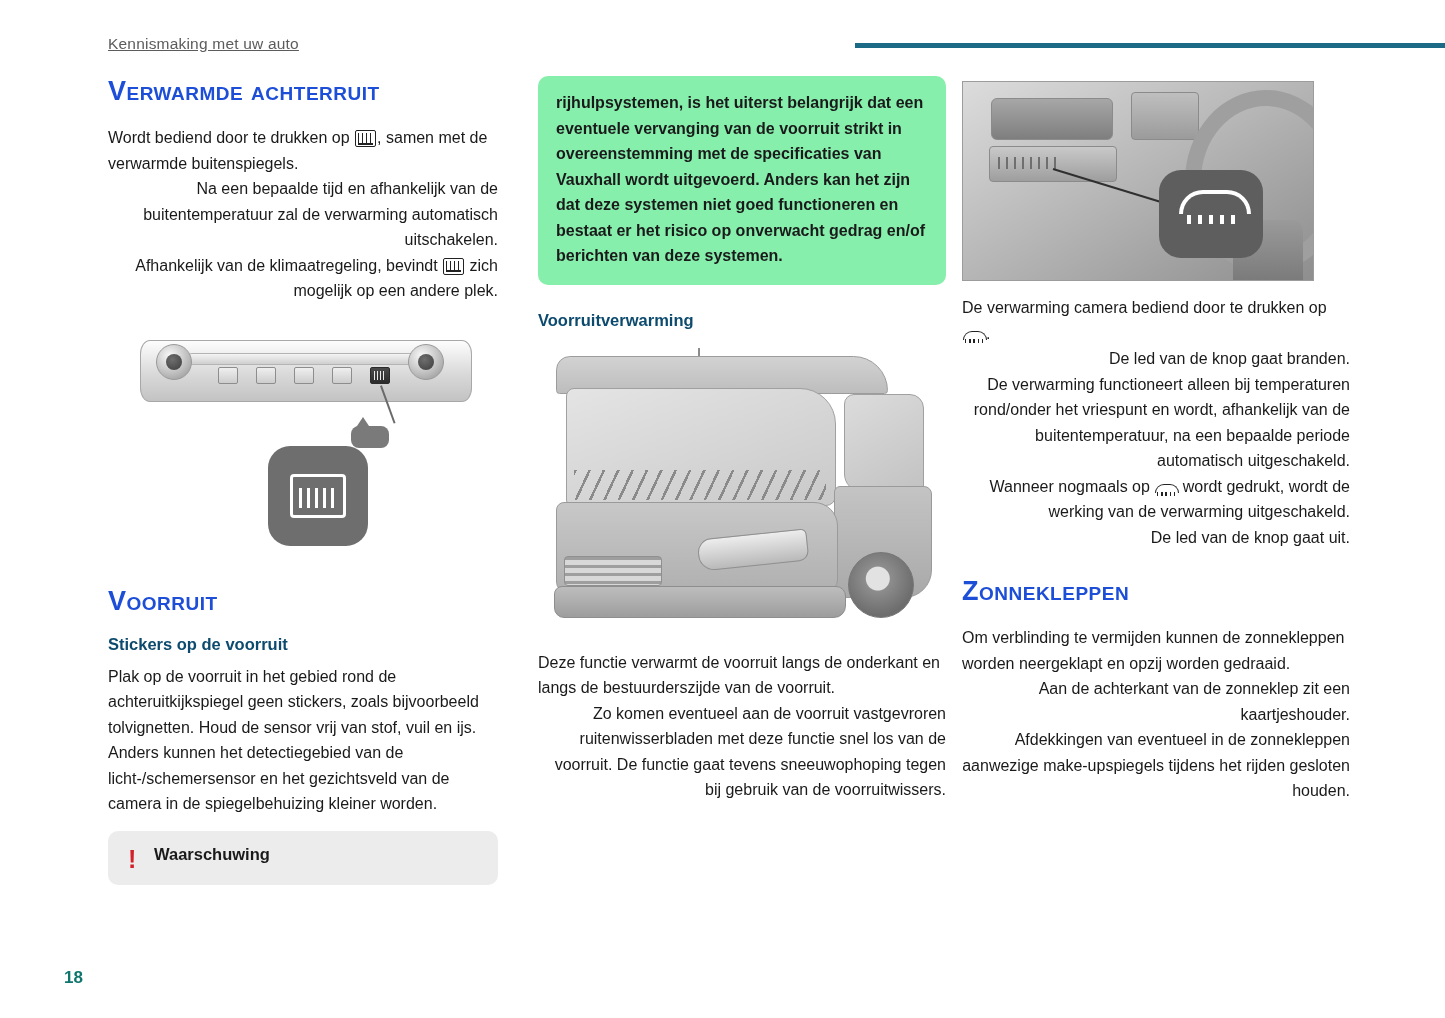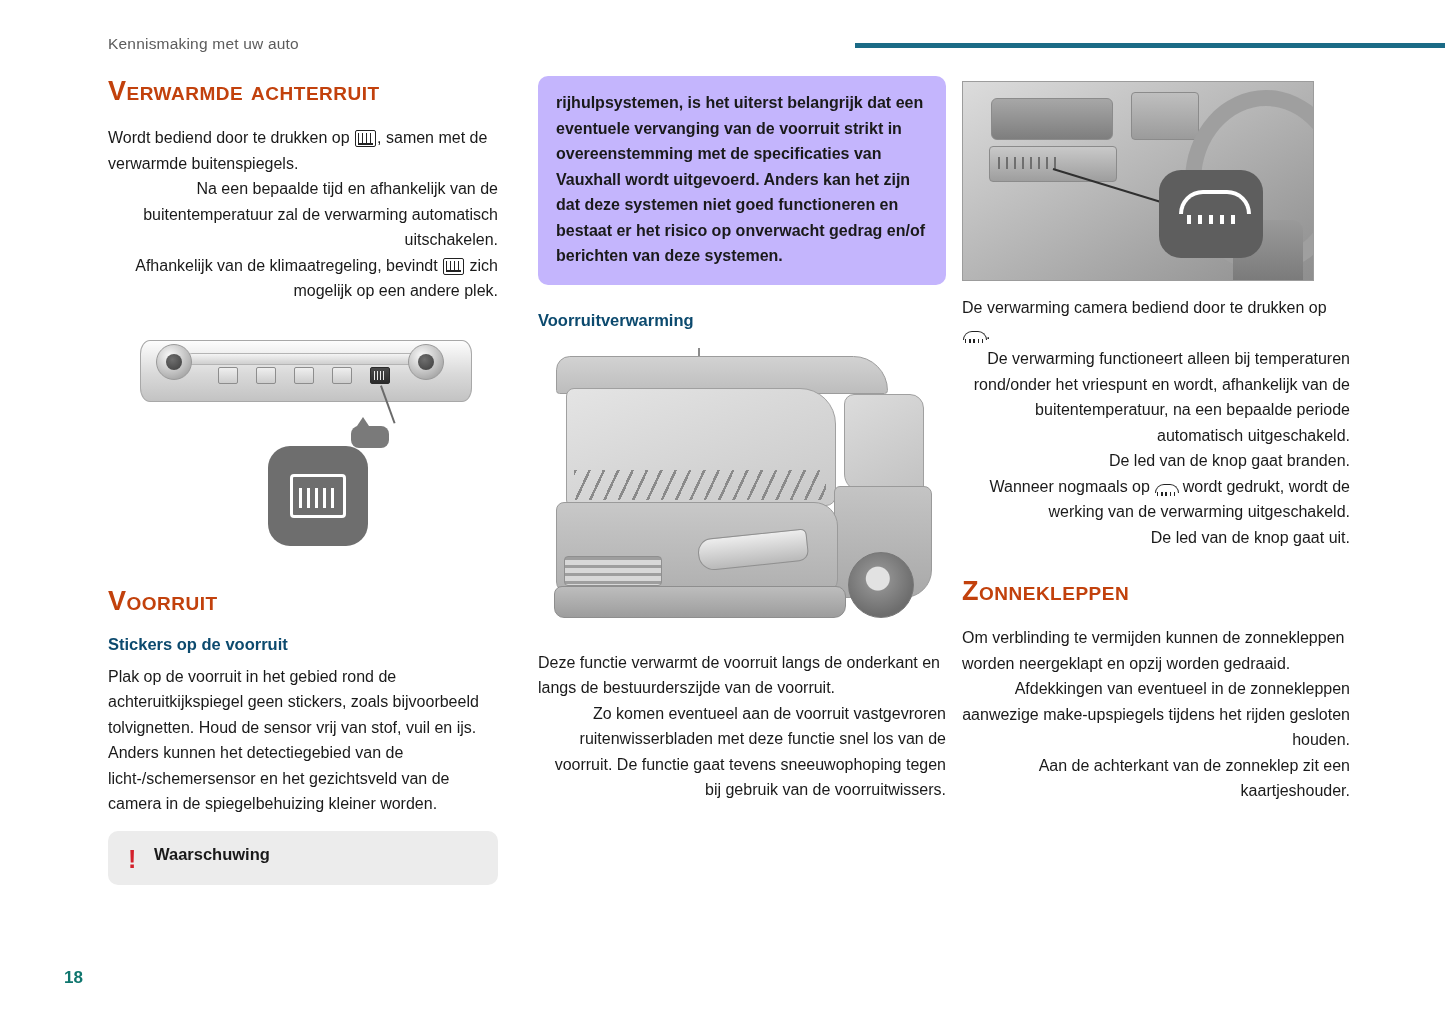--- a/index.html
+++ b/index.html
@@ -28,20 +28,21 @@
     height: 5px;
     background: #1b6b86;
   }
   .header-title {
     position: absolute;
     left: 108px;
     top: 35px;
     font-size: 15.5px;
     color: #5c5c5c;
     letter-spacing: 0.2px;
+    text-decoration: underline;
   }
   .page-number {
     position: absolute;
     left: 64px;
     top: 968px;
     font-size: 17px;
     color: #0f766e;
     font-weight: 600;
   }
   
@@ -53,21 +54,21 @@
   .col-2 { left: 538px;  width: 408px; }
   .col-3 { left: 962px;  width: 388px; }
 
   h1.section {
     font-size: 27px;
     font-weight: bold;
     letter-spacing: 0.5px;
     margin: 0 0 18px 0;
     font-variant: small-caps;
     text-transform: none;
-    color: #c2410c;
+    color: #1d4ed8;
   }
   h1.section.sub-top { margin-top: 0; }
   h2.subhead {
     font-size: 16.5px;
     font-weight: bold;
     margin: 0 0 10px 0;
     color: #0c4a6e;
   }
   p.body {
     font-size: 16px;
@@ -121,21 +122,21 @@
   .icon-wsheet-defrost::after {
     content: "";
     position: absolute;
     left: 2px; bottom: 0px; width: 18px; height: 4px;
     background:
       repeating-linear-gradient(to right, #222 0 1.4px, transparent 1.4px 4.2px);
   }
 
   
   .note-box {
-    background: #c4b5fd;
+    background: #86efac;
     border-radius: 10px;
     padding: 14px 18px 16px 18px;
     box-sizing: border-box;
   }
   .note-box p {
     font-size: 16px;
     line-height: 25.5px;
     margin: 0;
     font-weight: bold;
     color: #1a1a1a;
@@ -551,30 +552,30 @@
         <div class="dash-icon-tile">
           <div class="dash-icon-glyph"></div>
         </div>
       </div>
     </div>
 
     <div class="gap-sm"></div>
 
     <p class="body"><span>De verwarming camera bediend door te drukken op </span><span class="inline-icon icon-wsheet-defrost"></span><span>.</span></p>
 
+    <p class="body">De led van de knop gaat branden.</p>
     <p class="body">De verwarming functioneert alleen bij temperaturen rond/onder het vriespunt en wordt, afhankelijk van de buitentemperatuur, na een bepaalde periode automatisch uitgeschakeld.</p>
-    <p class="body">De led van de knop gaat branden.</p>
 
     <p class="body"><span>Wanneer nogmaals op </span><span class="inline-icon icon-wsheet-defrost"></span><span> wordt gedrukt, wordt de werking van de verwarming uitgeschakeld.</span></p>
 
     <p class="body">De led van de knop gaat uit.</p>
 
     <div class="gap-md"></div>
 
     <h1 class="section">Zonnekleppen</h1>
 
     <p class="body">Om verblinding te vermijden kunnen de zonnekleppen worden neergeklapt en opzij worden gedraaid.</p>
+    <p class="body">Aan de achterkant van de zonneklep zit een kaartjeshouder.</p>
     <p class="body">Afdekkingen van eventueel in de zonnekleppen aanwezige make-upspiegels tijdens het rijden gesloten houden.</p>
-    <p class="body">Aan de achterkant van de zonneklep zit een kaartjeshouder.</p>
   </div>
 
   <div class="page-number">18</div>
 </div>
 
 </body></html>

